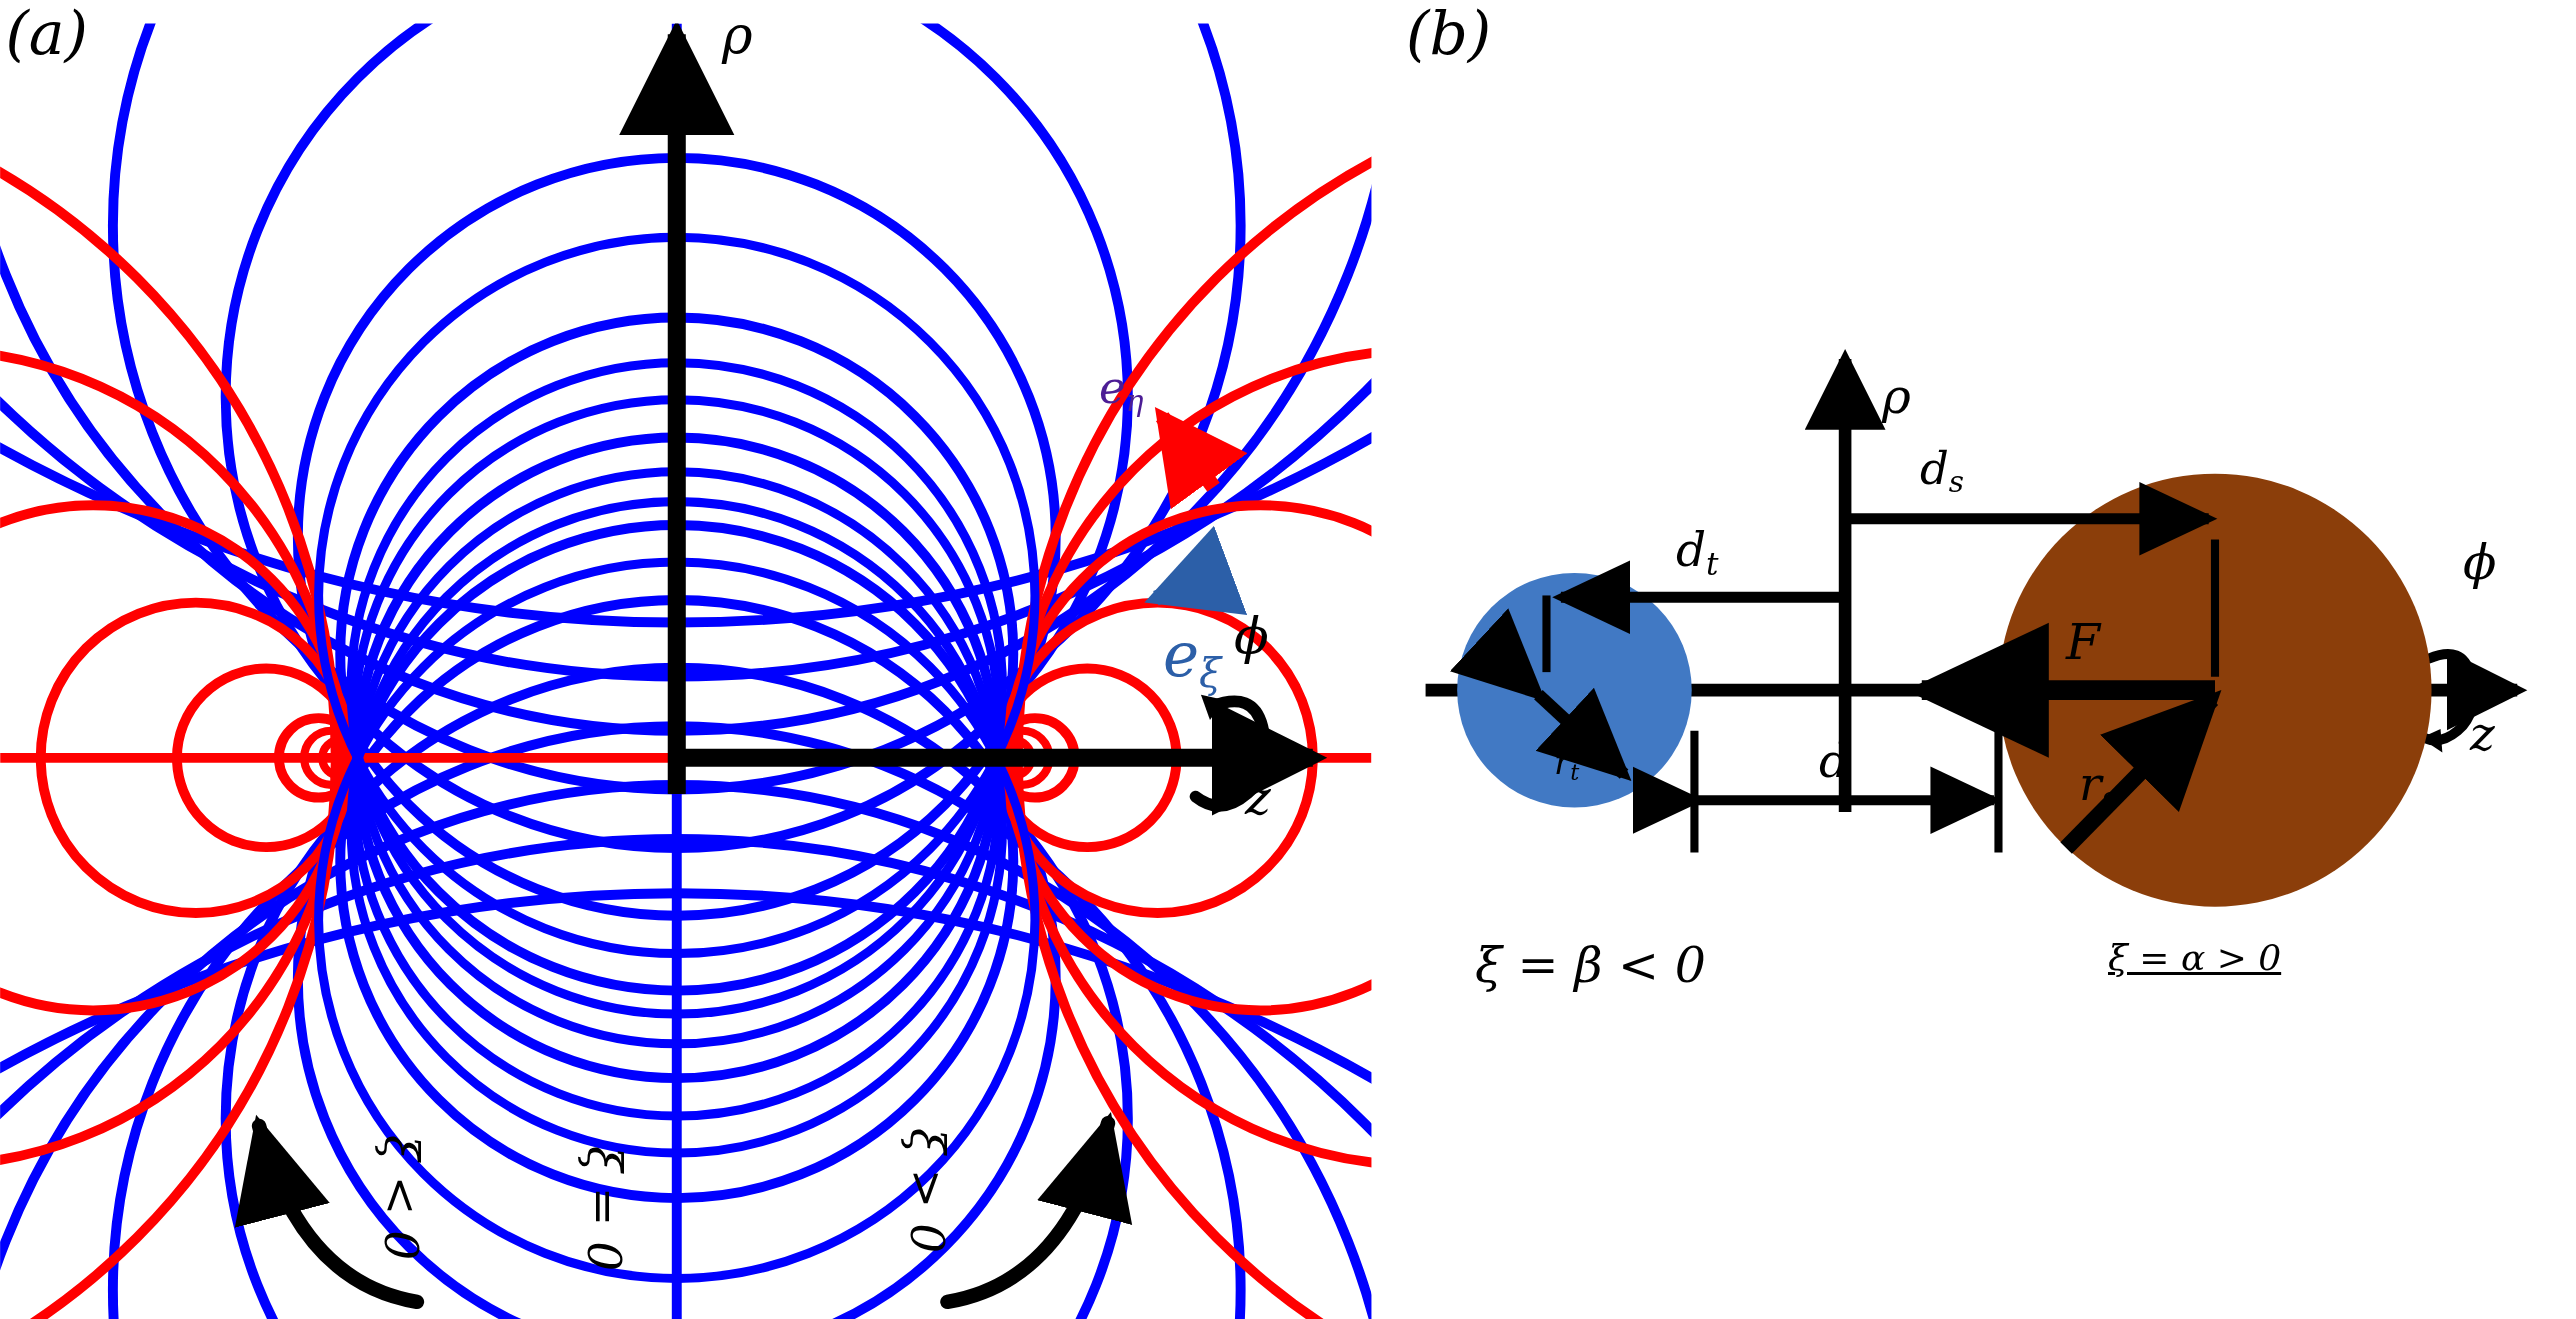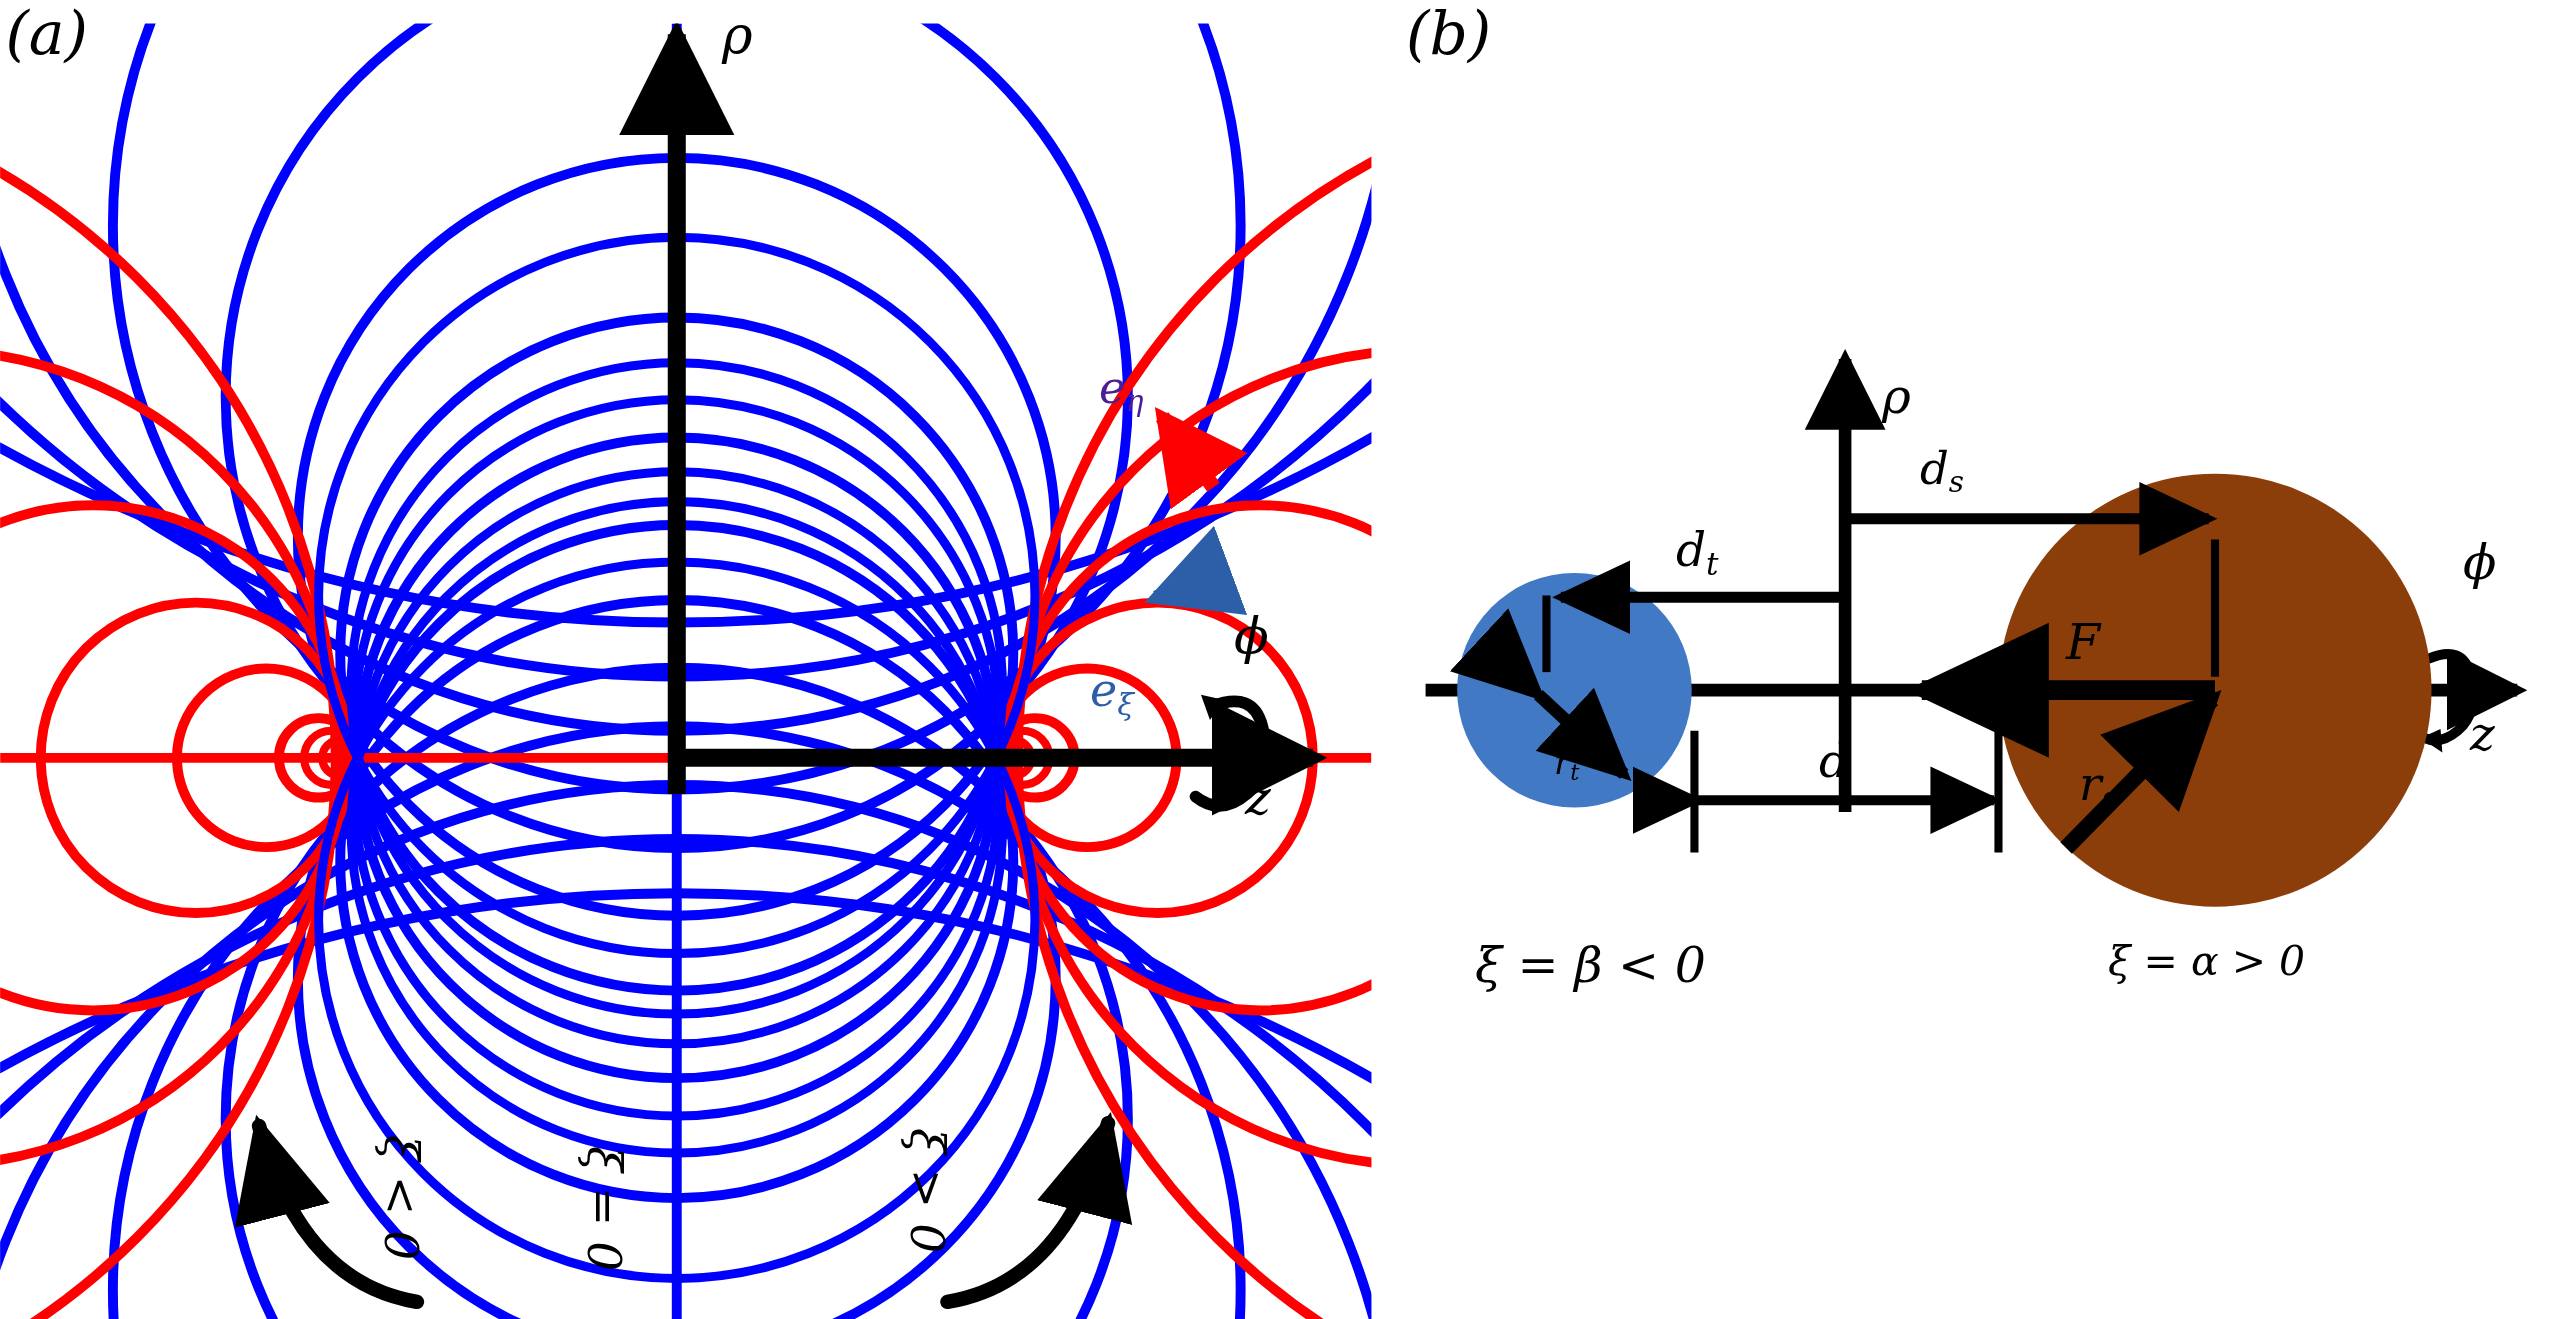--- a/index.html
+++ b/index.html
@@ -152,21 +152,21 @@
 <div class="panel-tag" style="left:5.4px;top:-1.8px;">(a)</div>
 
 <div class="lbl" style="left:722px;top:5.4px;font-size:52px;">ρ</div>
 
 <div class="lbl" style="left:1234px;top:606px;font-size:51px;">ϕ</div>
 
 <div class="lbl" style="left:1245px;top:769px;font-size:49px;">z</div>
 
 <div class="lbl red" style="left:1099px;top:361px;font-size:45px;"><span>e</span><span class="sub">η</span></div>
 
-<div class="lbl blue" style="left:1090px;top:619px;font-size:46px;margin-top:44px;"><span>e</span><span class="sub">ξ</span></div>
+<div class="lbl blue" style="left:1163px;top:619px;font-size:61px;"><span>e</span><span class="sub">ξ</span></div>
 
 <div class="lbl rot90" style="left:429px;top:1135px;font-size:47px;">ξ &lt; 0</div>
 
 <div class="lbl rot90" style="left:632px;top:1146px;font-size:47px;">ξ = 0</div>
 
 <div class="lbl rot90" style="left:955px;top:1128px;font-size:47px;">ξ &gt; 0</div>
 
 <div class="panel-tag" style="left:1406px;top:-1.8px;">(b)</div>
 
 <div class="lbl" style="left:1882px;top:368px;font-size:49px;">ρ</div>
@@ -182,16 +182,16 @@
 <div class="lbl" style="left:1819px;top:733px;font-size:47px;">d</div>
 
 <div class="lbl" style="left:2066px;top:614px;font-size:49px;">F</div>
 
 <div class="lbl" style="left:1534px;top:742px;font-size:34px;margin-left:20px;"><span>r</span><span class="sub">t</span></div>
 
 <div class="lbl" style="left:2079px;top:756px;font-size:47px;"><span>r</span><span class="sub">s</span></div>
 
 <div class="lbl" style="left:1431px;top:937px;font-size:49px;margin-left:44px;">ξ = β &lt; 0</div>
 
-<div class="lbl" style="left:2108px;top:937px;font-size:41px;">ξ = α &gt; 0</div>
+<div class="lbl" style="left:2108px;top:937px;font-size:36px;text-decoration:underline;">ξ = α &gt; 0</div>
 
 </div>
 
 
 </body></html>

